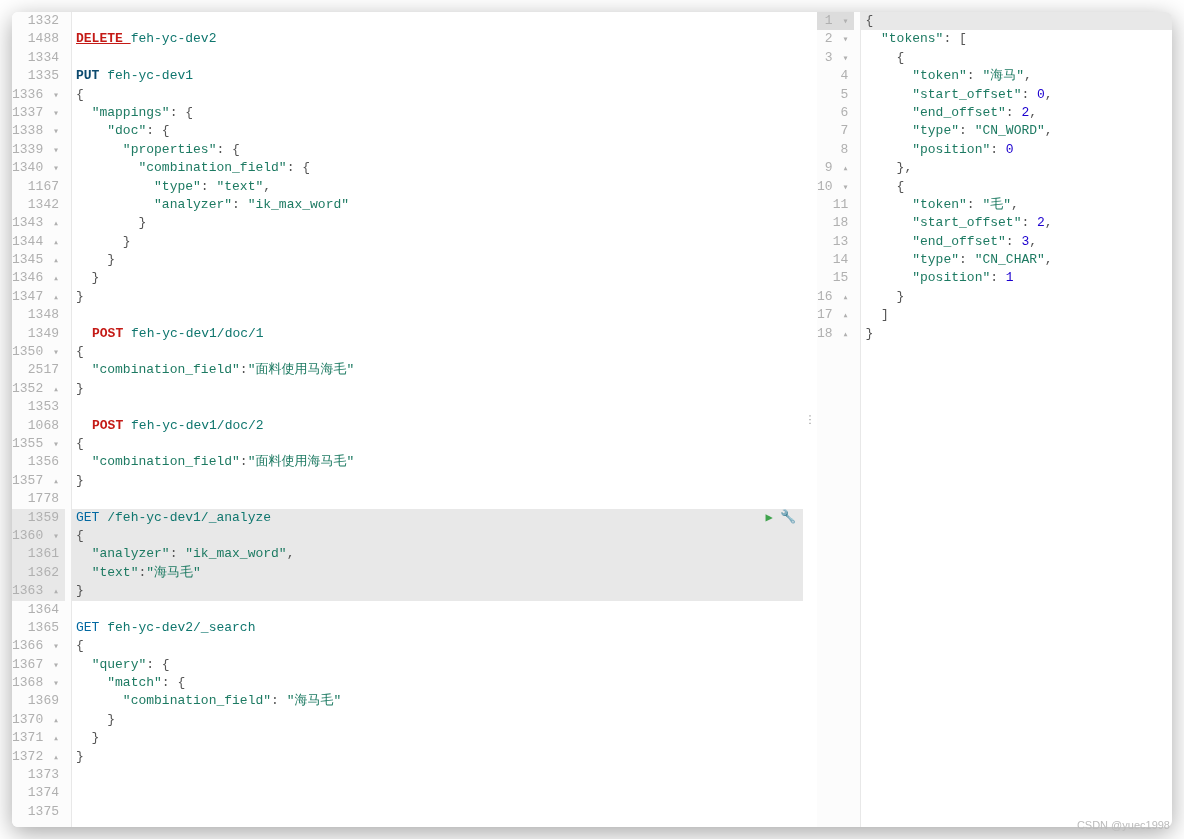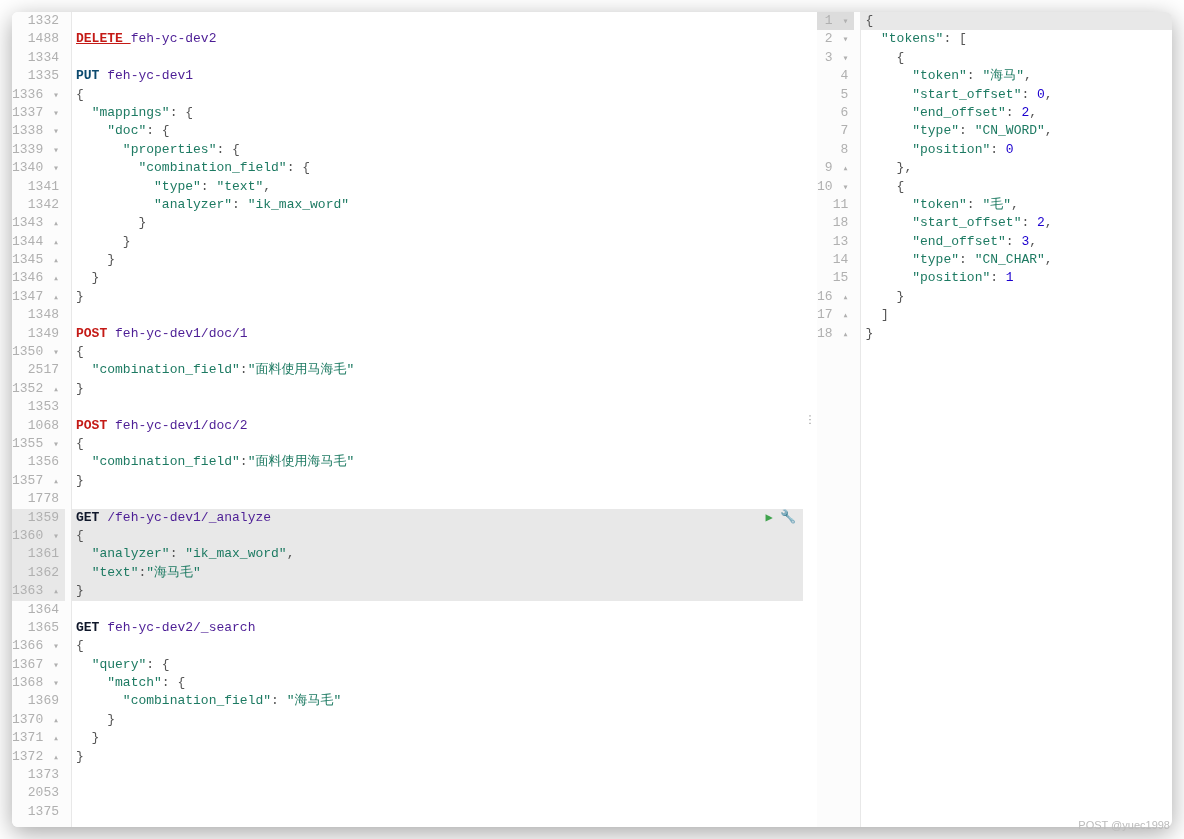--- a/index.html
+++ b/index.html
@@ -58,23 +58,23 @@
   .code .row { padding-left: 4px; position: relative; }
   .fold { color:#b0b0b0; font-size:10px; margin-left:-2px; display:inline-block; width:10px; }
   .hl { background: #e8e8e8; }
   .code .hl::before {
     content:""; position:absolute; left:-60px; right:-400px; top:0; bottom:0; background:#e8e8e8; z-index:-1;
   }
   .right .gutter .row.hl-g { background:#dcdcdc; }
   
   .tk-del { color: #c41a16; font-weight: 600; text-decoration: underline; }
   .tk-put { color: #0c4a6e; font-weight: 600; }
-  .tk-post{ color: #c41a16; font-weight: 600; }
-  .tk-get { color: #0f172a; font-weight: 700; }
-  .tk-url { color: #4c1d95; }
+  .tk-post{ color: #c41a16; font-weight: 600; margin-left: 16px; }
+  .tk-get { color: #0369a1; font-weight: 400; }
+  .tk-url { color: #0f766e; }
   .tk-key { color: #1d7a62; }
   .tk-str { color: #1d7a62; }
   .tk-num { color: #1c00cf; }
   .tk-plain { color: #555; }
   .tk-brace { color: #555; }
   .action-icons {
     position:absolute; right:6px; display:flex; gap:8px; align-items:center; height:18.4px;
   }
   .play { color: #3fa34d; font-size:12px; cursor:pointer; }
   .wrench { color:#666; font-size:13px; cursor:pointer; }
@@ -91,21 +91,21 @@
     <div class="gutter" id="left-gutter">
         <div class="row">1332</div>
         <div class="row">1488</div>
         <div class="row">1334</div>
         <div class="row">1335</div>
         <div class="row">1336 <span class="fold">▾</span></div>
         <div class="row">1337 <span class="fold">▾</span></div>
         <div class="row">1338 <span class="fold">▾</span></div>
         <div class="row">1339 <span class="fold">▾</span></div>
         <div class="row">1340 <span class="fold">▾</span></div>
-        <div class="row">1341</div>
+        <div class="row">1167</div>
         <div class="row">1342</div>
         <div class="row">1343 <span class="fold">▴</span></div>
         <div class="row">1344 <span class="fold">▴</span></div>
         <div class="row">1345 <span class="fold">▴</span></div>
         <div class="row">1346 <span class="fold">▴</span></div>
         <div class="row">1347 <span class="fold">▴</span></div>
         <div class="row">1348</div>
         <div class="row">1349</div>
         <div class="row">1350 <span class="fold">▾</span></div>
         <div class="row">2517</div>
@@ -124,21 +124,21 @@
         <div class="row">1364</div>
         <div class="row">1365</div>
         <div class="row">1366 <span class="fold">▾</span></div>
         <div class="row">1367 <span class="fold">▾</span></div>
         <div class="row">1368 <span class="fold">▾</span></div>
         <div class="row">1369</div>
         <div class="row">1370 <span class="fold">▴</span></div>
         <div class="row">1371 <span class="fold">▴</span></div>
         <div class="row">1372 <span class="fold">▴</span></div>
         <div class="row">1373</div>
-        <div class="row">2053</div>
+        <div class="row">1374</div>
         <div class="row">1375</div>
       </div>
     <div class="code" id="left-code"><div class="row"></div><div class="row"><span class="tk-del">DELETE </span><span class="tk-url">feh-yc-dev2</span></div><div class="row"></div><div class="row"><span class="tk-put">PUT </span><span class="tk-url">feh-yc-dev1</span></div><div class="row"><span class="tk-brace">{</span></div><div class="row"><span class="tk-plain">  </span><span class="tk-key">"mappings"</span><span class="tk-plain">: {</span></div><div class="row"><span class="tk-plain">    </span><span class="tk-key">"doc"</span><span class="tk-plain">: {</span></div><div class="row"><span class="tk-plain">      </span><span class="tk-key">"properties"</span><span class="tk-plain">: {</span></div><div class="row"><span class="tk-plain">        </span><span class="tk-key">"combination_field"</span><span class="tk-plain">: {</span></div><div class="row"><span class="tk-plain">          </span><span class="tk-key">"type"</span><span class="tk-plain">: </span><span class="tk-str">"text"</span><span class="tk-plain">,</span></div><div class="row"><span class="tk-plain">          </span><span class="tk-key">"analyzer"</span><span class="tk-plain">: </span><span class="tk-str">"ik_max_word"</span></div><div class="row"><span class="tk-plain">        }</span></div><div class="row"><span class="tk-plain">      }</span></div><div class="row"><span class="tk-plain">    }</span></div><div class="row"><span class="tk-plain">  }</span></div><div class="row"><span class="tk-brace">}</span></div><div class="row"></div><div class="row"><span class="tk-post">POST </span><span class="tk-url">feh-yc-dev1/doc/1</span></div><div class="row"><span class="tk-brace">{</span></div><div class="row"><span class="tk-plain">  </span><span class="tk-key">"combination_field"</span><span class="tk-plain">:</span><span class="tk-str">"面料使用马海毛"</span></div><div class="row"><span class="tk-brace">}</span></div><div class="row"></div><div class="row"><span class="tk-post">POST </span><span class="tk-url">feh-yc-dev1/doc/2</span></div><div class="row"><span class="tk-brace">{</span></div><div class="row"><span class="tk-plain">  </span><span class="tk-key">"combination_field"</span><span class="tk-plain">:</span><span class="tk-str">"面料使用海马毛"</span></div><div class="row"><span class="tk-brace">}</span></div><div class="row"></div><div class="row hl"><span class="tk-get">GET </span><span class="tk-url">/feh-yc-dev1/_analyze</span><span class="action-icons" style="top: 0px;"><span class="play">▶</span><span class="wrench">🔧</span></span></div><div class="row hl"><span class="tk-brace">{</span></div><div class="row hl"><span class="tk-plain">  </span><span class="tk-key">"analyzer"</span><span class="tk-plain">: </span><span class="tk-str">"ik_max_word"</span><span class="tk-plain">,</span></div><div class="row hl"><span class="tk-plain">  </span><span class="tk-key">"text"</span><span class="tk-plain">:</span><span class="tk-str">"海马毛"</span></div><div class="row hl"><span class="tk-brace">}</span></div><div class="row"></div><div class="row"><span class="tk-get">GET </span><span class="tk-url">feh-yc-dev2/_search</span></div><div class="row"><span class="tk-brace">{</span></div><div class="row"><span class="tk-plain">  </span><span class="tk-key">"query"</span><span class="tk-plain">: {</span></div><div class="row"><span class="tk-plain">    </span><span class="tk-key">"match"</span><span class="tk-plain">: {</span></div><div class="row"><span class="tk-plain">      </span><span class="tk-key">"combination_field"</span><span class="tk-plain">: </span><span class="tk-str">"海马毛"</span></div><div class="row"><span class="tk-plain">    }</span></div><div class="row"><span class="tk-plain">  }</span></div><div class="row"><span class="tk-brace">}</span></div><div class="row"></div><div class="row"></div><div class="row"></div></div>
   </div>
 
   <div class="divider">
     <span>⋮</span>
   </div>
 
   <div class="panel right">
@@ -160,13 +160,13 @@
         <div class="row">15</div>
         <div class="row">16 <span class="fold">▴</span></div>
         <div class="row">17 <span class="fold">▴</span></div>
         <div class="row">18 <span class="fold">▴</span></div>
       </div>
     <div class="code" id="right-code"><div class="row hl"><span class="tk-brace">{</span></div><div class="row"><span class="tk-plain">  </span><span class="tk-key">"tokens"</span><span class="tk-plain">: [</span></div><div class="row"><span class="tk-plain">    {</span></div><div class="row"><span class="tk-plain">      </span><span class="tk-key">"token"</span><span class="tk-plain">: </span><span class="tk-str">"海马"</span><span class="tk-plain">,</span></div><div class="row"><span class="tk-plain">      </span><span class="tk-key">"start_offset"</span><span class="tk-plain">: </span><span class="tk-num">0</span><span class="tk-plain">,</span></div><div class="row"><span class="tk-plain">      </span><span class="tk-key">"end_offset"</span><span class="tk-plain">: </span><span class="tk-num">2</span><span class="tk-plain">,</span></div><div class="row"><span class="tk-plain">      </span><span class="tk-key">"type"</span><span class="tk-plain">: </span><span class="tk-str">"CN_WORD"</span><span class="tk-plain">,</span></div><div class="row"><span class="tk-plain">      </span><span class="tk-key">"position"</span><span class="tk-plain">: </span><span class="tk-num">0</span></div><div class="row"><span class="tk-plain">    },</span></div><div class="row"><span class="tk-plain">    {</span></div><div class="row"><span class="tk-plain">      </span><span class="tk-key">"token"</span><span class="tk-plain">: </span><span class="tk-str">"毛"</span><span class="tk-plain">,</span></div><div class="row"><span class="tk-plain">      </span><span class="tk-key">"start_offset"</span><span class="tk-plain">: </span><span class="tk-num">2</span><span class="tk-plain">,</span></div><div class="row"><span class="tk-plain">      </span><span class="tk-key">"end_offset"</span><span class="tk-plain">: </span><span class="tk-num">3</span><span class="tk-plain">,</span></div><div class="row"><span class="tk-plain">      </span><span class="tk-key">"type"</span><span class="tk-plain">: </span><span class="tk-str">"CN_CHAR"</span><span class="tk-plain">,</span></div><div class="row"><span class="tk-plain">      </span><span class="tk-key">"position"</span><span class="tk-plain">: </span><span class="tk-num">1</span></div><div class="row"><span class="tk-plain">    }</span></div><div class="row"><span class="tk-plain">  ]</span></div><div class="row"><span class="tk-brace">}</span></div></div>
   </div>
 
 </div>
 
-<div class="watermark">POST @yuec1998</div>
+<div class="watermark">CSDN @yuec1998</div>
 
 </body></html>

